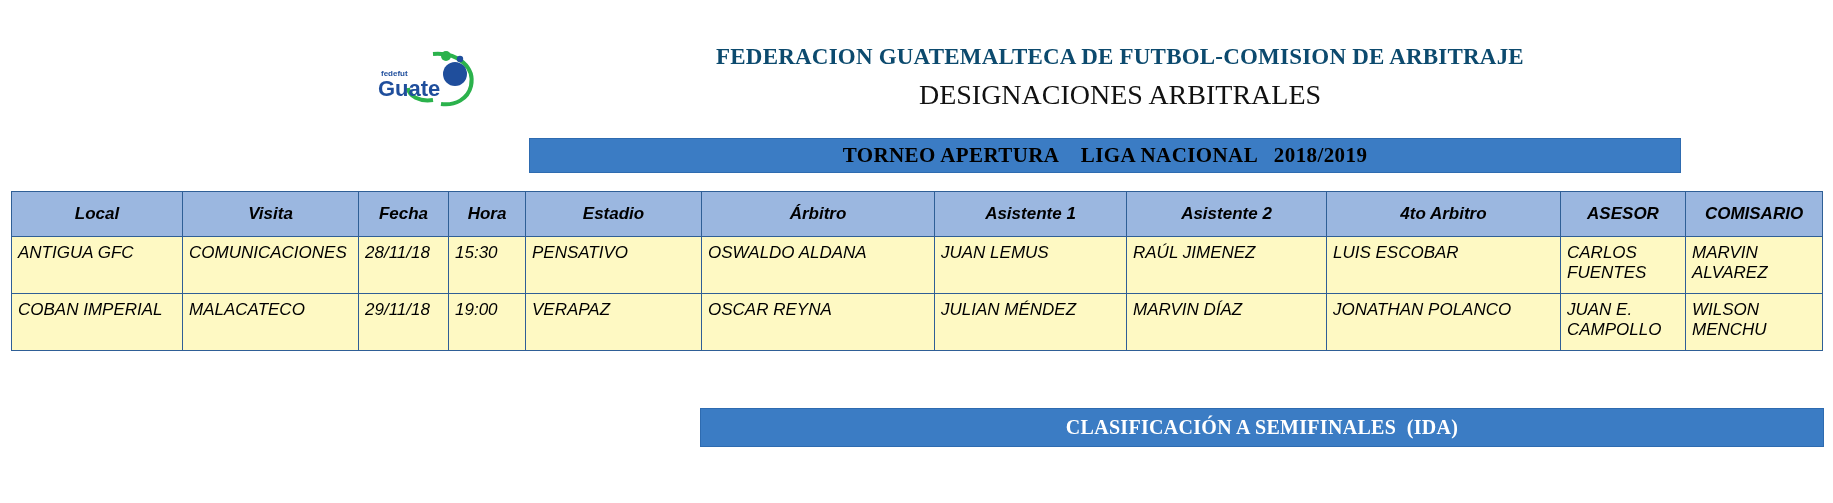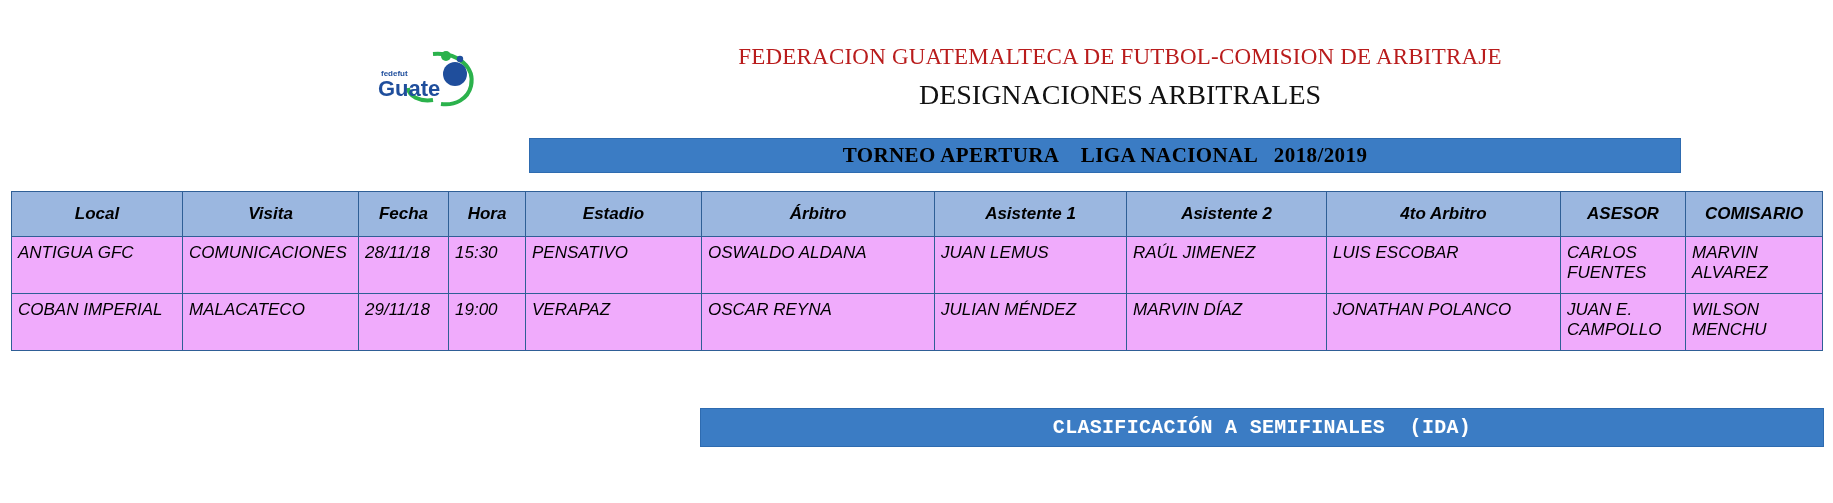--- a/index.html
+++ b/index.html
@@ -31,23 +31,23 @@
 
   .title-block {
     position: absolute;
     left: 520px;
     top: 44px;
     width: 1200px;
     text-align: center;
   }
   .title-main {
     font-family: "Liberation Serif", serif;
-    font-weight: normal;
+    font-weight: bold;
     font-size: 23px;
-    color: #b91c1c;
+    color: #0c4a6e;
     letter-spacing: 0.2px;
     white-space: nowrap;
   }
   .title-sub {
     font-family: "Liberation Serif", serif;
     font-weight: normal;
     font-size: 28px;
     color: #111111;
     margin-top: 9px;
     white-space: nowrap;
@@ -95,21 +95,21 @@
   }
   table.designations th {
     background: #9bb7e0;
     font-weight: bold;
     text-align: center;
     height: 36px;
     padding: 4px 2px;
     vertical-align: middle;
   }
   table.designations td {
-    background: #f0abfc;
+    background: #fef9c3;
     text-align: left;
     padding: 6px 6px 6px 6px;
     height: 44px;
     line-height: 1.18;
   }
   td.c-fecha, td.c-hora { text-align: center; }
 
   
   col.w-local     { width: 171px; }
   col.w-visita    { width: 176px; }
@@ -129,21 +129,21 @@
     left: 700px;
     top: 408px;
     width: 1122px;
     height: 37px;
     background: #3b7cc4;
     border: 1px solid #2e6bb0;
     display: flex;
     align-items: center;
     justify-content: center;
     color: #ffffff;
-    font-family: Liberation Mono, monospace;
+    font-family: Liberation Serif, serif;
     font-weight: bold;
     font-size: 20px;
     letter-spacing: 0.3px;
     white-space: pre;
   }
 </style>
 </head>
 <body>
 
 <div class="header-area">

